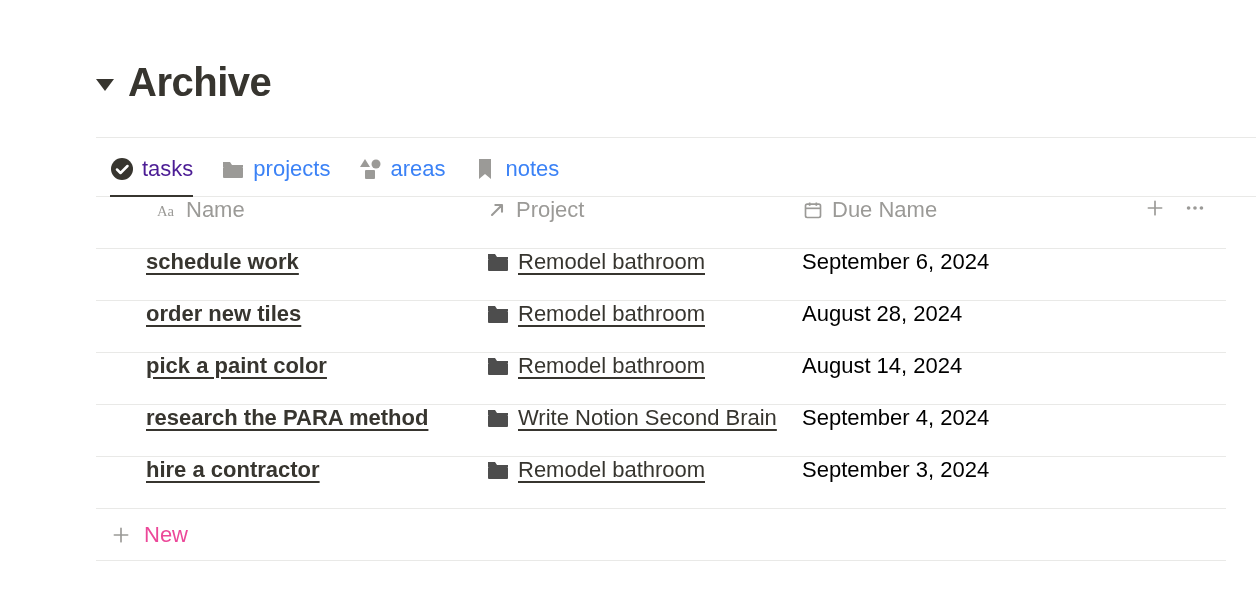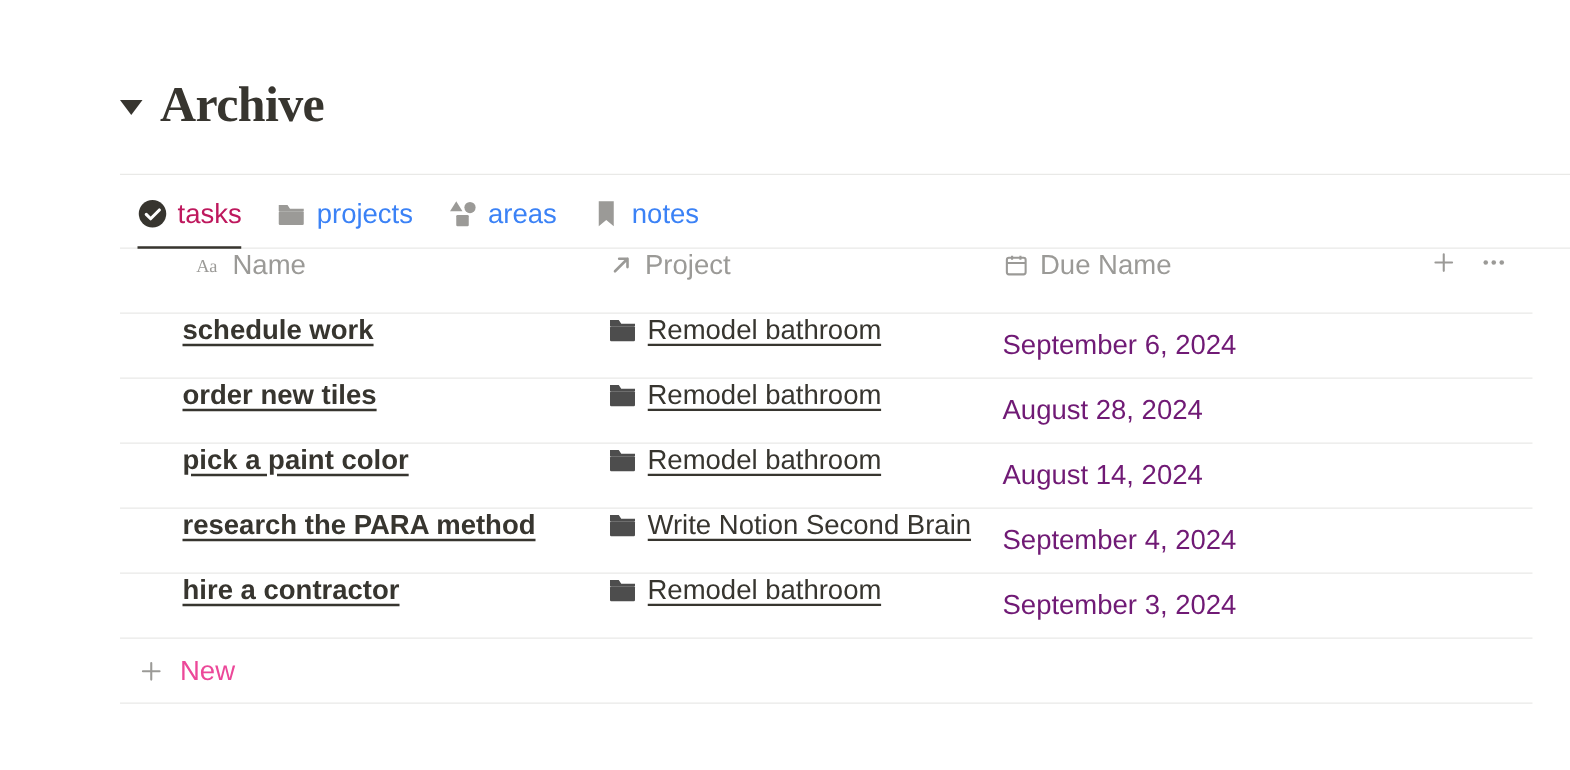--- a/index.html
+++ b/index.html
@@ -16,21 +16,20 @@
     overflow: hidden;
   }
   .container {
     padding: 60px 0 0 96px;
   }
   .header {
     display: flex;
     align-items: center;
     gap: 14px;
     margin-bottom: 32px;
-    font-family: Liberation Serif, serif;
   }
   .toggle-triangle {
     width: 0;
     height: 0;
     border-left: 9px solid transparent;
     border-right: 9px solid transparent;
     border-top: 12px solid #37352f;
     cursor: pointer;
     margin-top: 4px;
   }
@@ -55,21 +54,21 @@
     display: flex;
     align-items: center;
     gap: 8px;
     padding-bottom: 14px;
     cursor: pointer;
     font-size: 22px;
     color: #3b82f6;
     position: relative;
   }
   .tab.active {
-    color: #be185d;
+    color: #4c1d95;
   }
   .tab.active::after {
     content: "";
     position: absolute;
     bottom: -1px;
     left: 0;
     right: 0;
     height: 2px;
     background: #37352f;
   }
@@ -143,22 +142,21 @@
   .cell-project-text {
     text-decoration: underline;
     text-underline-offset: 4px;
     white-space: nowrap;
     overflow: hidden;
     cursor: pointer;
   }
   .cell-date {
     width: 300px;
     font-size: 22px;
-    color: #701a75;
-    margin-top: 12px;
+    color: #000000;
   }
   .folder-icon {
     flex-shrink: 0;
     width: 24px;
     height: 22px;
     display: inline-flex;
   }
   .new-row {
     display: flex;
     align-items: center;

